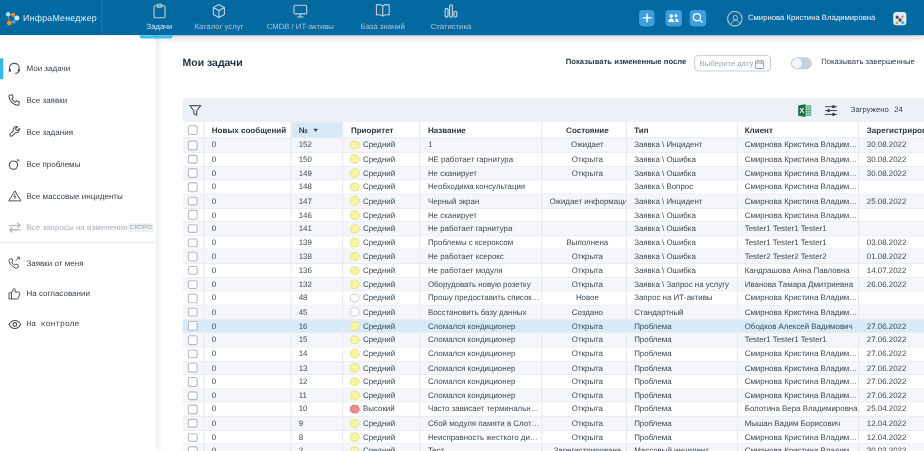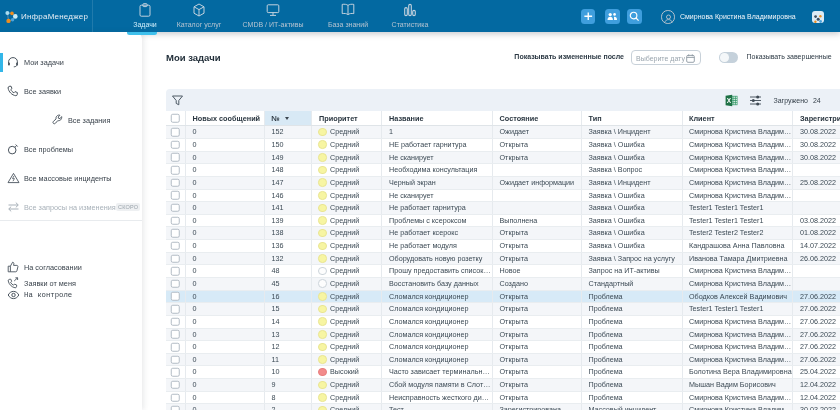--- a/index.html
+++ b/index.html
@@ -50,21 +50,21 @@
 .thead{height:15.3px;border-bottom:1px solid #dfe4e8;}
 .trow.odd{background:#f4f6f9;}
 .trow.sel{background:#d7eaf7;}
 .c{flex:none;height:100%;border-right:1px solid #e6eaee;overflow:hidden;white-space:nowrap;font-size:7.2px;color:#3c4a55;line-height:12.65px;padding-left:7px;position:relative;}
 .thead .c{font-weight:bold;color:#2b3741;line-height:15.3px;font-size:7.3px;}
 .c1{width:19.5px;padding:0;}
 .c2{width:79px;}
 .c3{width:47.5px;}
 .c4{width:70px;padding-left:6px;}
 .c5{width:110.5px;text-overflow:ellipsis;}
-.c6{width:89px;}
+.c6{width:77px;text-align:center;}
 .c7{width:101.5px;}
 .c8{width:110px;text-overflow:ellipsis;padding-left:6px;}
 .c9{width:61px;border-right:none;}
 .thead .c3{background:#d8e9f5;}
 .cb{position:absolute;left:50%;top:50%;transform:translate(-50%,-50%);width:8.5px;height:8.5px;border:1px solid #b3bcc5;border-radius:2px;background:#fff;}
 .circ{display:inline-block;width:8.5px;height:8.5px;border-radius:50%;vertical-align:-2px;margin-right:3.5px;}
 .cy{background:#f7f5a2;border:1px solid #e9e592;}
 .cw{background:#fdfdfd;border:1px solid #ccd4da;}
 .cr{background:#f28b8b;border:1px solid #e87e7e;}
 .arr{display:inline-block;width:0;height:0;border-left:2.5px solid transparent;border-right:2.5px solid transparent;border-top:3.5px solid #3a454f;vertical-align:1px;margin-left:5px;}
@@ -524,21 +524,21 @@
           <path d="M10 9.2 C9.4 10.4 8.2 10.8 6.8 10.8"></path>
         </svg>
       <div class="slab">Мои задачи</div>
     </div>
     <div class="sitem" style="top:48px;">
       <svg class="sico" width="12" height="12" viewBox="0 0 12 12" fill="none" stroke="#49535d" stroke-width="1">
           <path d="M2.1 1.4 L4 1.2 L5 3.5 L3.8 4.6 C4.3 5.9 5.6 7.2 6.9 7.8 L8 6.6 L10.4 7.6 L10.2 9.6 C10.1 10.3 9.5 10.8 8.8 10.7 C5 10.2 1.6 6.8 1.1 3 C1 2.3 1.4 1.5 2.1 1.4 Z" stroke-linejoin="round"></path>
         </svg>
       <div class="slab">Все заявки</div>
     </div>
-    <div class="sitem" style="top:77px;margin-left:44px;">
+    <div class="sitem" style="top:77px;">
       <svg class="sico" width="12" height="12" viewBox="0 0 12 12" fill="none" stroke="#49535d" stroke-width="0.95">
           <path d="M10.6 2.6 C10.9 3.8 10.6 5 9.7 5.8 C8.9 6.6 7.8 6.9 6.8 6.6 L4.4 9.3 C3.9 9.9 3 9.9 2.4 9.4 C1.8 8.8 1.8 7.9 2.4 7.4 L5.1 4.9 C4.8 3.9 5.1 2.8 5.9 2 C6.7 1.2 7.9 0.9 9 1.2 L7.2 3 L7.6 4.4 L9 4.7 L10.6 2.6 Z" stroke-linejoin="round"></path>
         </svg>
       <div class="slab">Все задания</div>
     </div>
     <div class="sitem" style="top:106px;padding-left:31px;">
       <svg class="sico" width="12" height="12" viewBox="0 0 12 12" fill="none" stroke="#49535d" stroke-width="1">
           <circle cx="5.2" cy="7.1" r="3.8"></circle>
           <path d="M7.9 4.3 L9.7 2.4 M8.6 1.5 L10.7 3.6" stroke-width="0.9"></path>
         </svg>
@@ -553,21 +553,21 @@
     </div>
     <div class="sitem dis" style="top:164px;">
       <svg class="sico" width="13" height="12" viewBox="0 0 13 12" fill="none" stroke="#a8b1b9" stroke-width="1">
           <path d="M1.5 4 H11 M8.8 1.6 L11.3 4 L8.8 6.4"></path>
           <path d="M11.5 8 H2 M4.2 5.6 L1.7 8 L4.2 10.4"></path>
         </svg>
       <div class="slab">Все запросы на изменения</div>
       <span class="badge">СКОРО</span>
     </div>
     <div id="sdiv"></div>
-    <div class="sitem" style="top:196px;margin-top:44px;">
+    <div class="sitem" style="top:196px;">
       <svg class="sico" width="12" height="12" viewBox="0 0 12 12" fill="none" stroke="#49535d" stroke-width="1">
           <path d="M2.1 2.4 L3.8 2.2 L4.7 4.3 L3.6 5.3 C4.1 6.5 5.3 7.7 6.5 8.2 L7.5 7.1 L9.7 8 L9.5 9.8 C9.4 10.4 8.9 10.9 8.2 10.8 C4.8 10.3 1.7 7.2 1.2 3.8 C1.1 3.2 1.5 2.5 2.1 2.4 Z" stroke-linejoin="round" stroke-width="0.9"></path>
           <path d="M7.2 4 L10.6 0.8 M10.6 3 V0.8 H8.4" stroke-width="0.9"></path>
         </svg>
       <div class="slab">Заявки от меня</div>
     </div>
     <div class="sitem" style="top:224px;">
       <svg class="sico" width="12" height="12" viewBox="0 0 12 12" fill="none" stroke="#49535d" stroke-width="1">
           <path d="M3.4 5.2 L5.6 1.2 C6.3 1.2 6.9 1.8 6.9 2.6 L6.6 4.4 H9.9 C10.6 4.4 11.1 5.1 10.9 5.8 L9.9 9.9 C9.8 10.4 9.3 10.8 8.8 10.8 H3.4 M3.4 5.2 V10.8 M3.4 5.2 H1.2 V10.8 H3.4" stroke-linejoin="round" stroke-width="0.9"></path>
         </svg>

